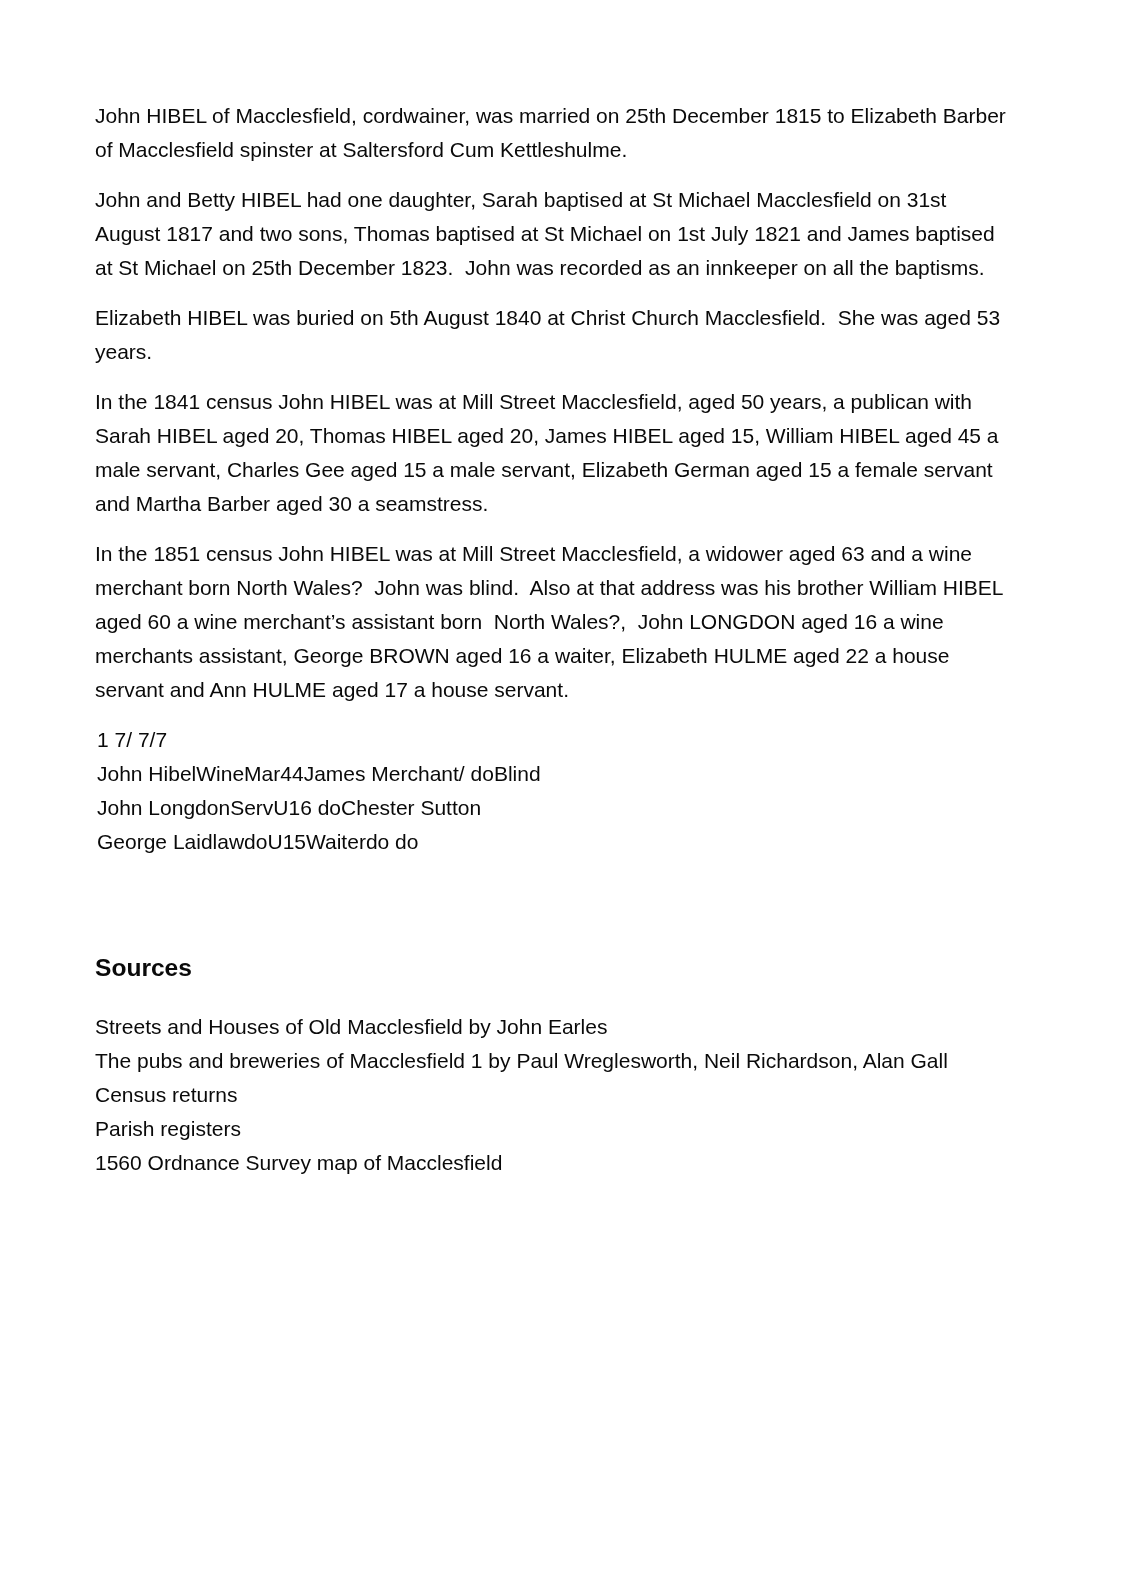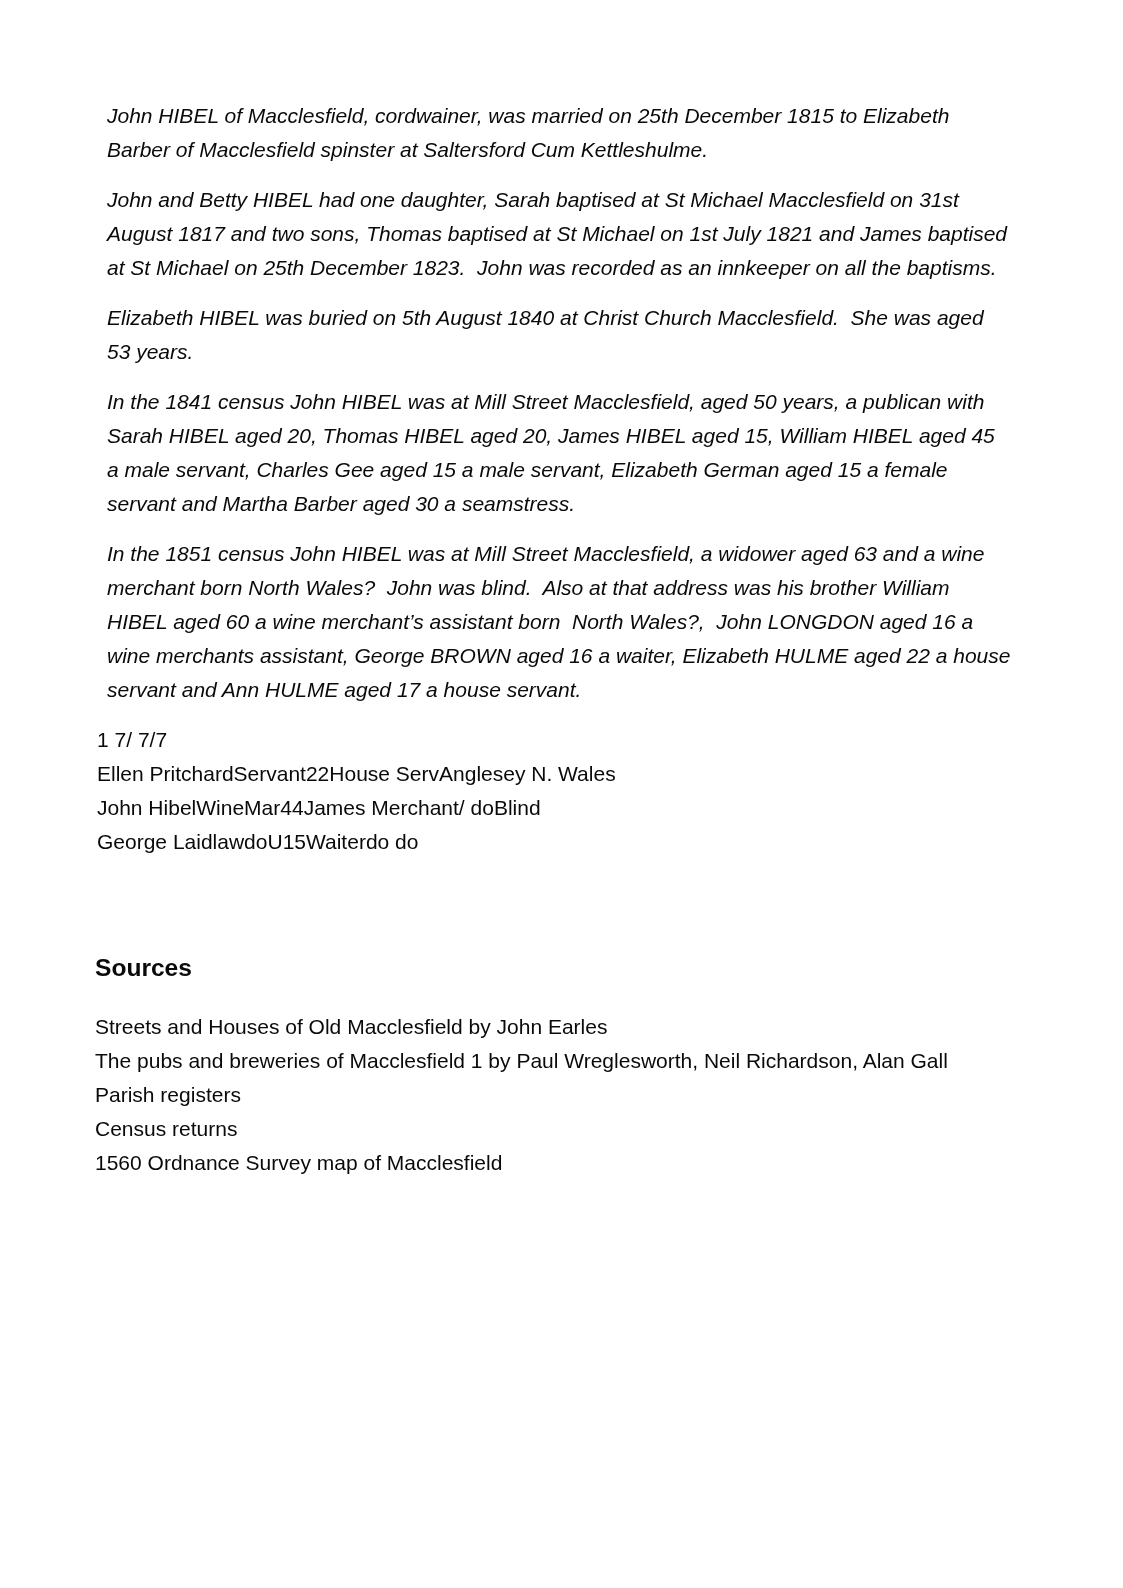--- a/index.html
+++ b/index.html
@@ -6,21 +6,21 @@
   .page{
     position:relative;
     width:1123px;height:1588px;
     box-sizing:border-box;
     padding:99px 112px 0 95px;
     background:#ffffff;
     font-family:"Liberation Sans",sans-serif;
     font-size:21px;line-height:34px;color:#0a0a0a;
     overflow:hidden;
   }
-  p.body-par{margin:0 0 16px 12px;white-space:pre-wrap;font-style:italic;}
+  p.body-par{margin:0 0 16px 0;white-space:pre-wrap;}
   
   figure.census{
     margin:7px 0 26px 2px;
     width:900px;height:202px;
     position:relative;overflow:hidden;
     background:
       repeating-linear-gradient(0deg, rgba(40,40,40,0.05) 0 1px, transparent 1px 13px),
       repeating-linear-gradient(90deg, rgba(60,60,60,0.03) 0 1px, transparent 1px 6px),
       repeating-linear-gradient(0deg, rgba(90,90,90,0.04) 0 2px, transparent 2px 5px),
       linear-gradient(#eb" ;
@@ -103,32 +103,32 @@
   <p class="body-par">In the 1841 census John HIBEL was at Mill Street Macclesfield, aged 50 years, a publican with Sarah HIBEL aged 20, Thomas HIBEL aged 20, James HIBEL aged 15, William HIBEL aged 45 a male servant, Charles Gee aged 15 a male servant, Elizabeth German aged 15 a female servant and Martha Barber aged 30 a seamstress.</p>
 
   <p class="body-par">In the 1851 census John HIBEL was at Mill Street Macclesfield, a widower aged 63 and a wine merchant born North Wales?  John was blind.  Also at that address was his brother William HIBEL aged 60 a wine merchant’s assistant born  North Wales?,  John LONGDON aged 16 a wine merchants assistant, George BROWN aged 16 a waiter, Elizabeth HULME aged 22 a house servant and Ann HULME aged 17 a house servant.</p>
 
   <figure class="census">
     <span class="frag" style="left:8px;">1</span>
     <span class="frag" style="left:210px;">7/</span>
     <span class="frag" style="left:450px;">7/7</span>
     <div class="topline"></div>
     <div class="rows">
-        <div class="c-row"><span class="cell cell-name">Ellen Pritchard</span><span class="cell cell-relation">Servant</span><span class="cell cell-condition"></span><span class="cell cell-age_m"></span><span class="cell cell-age_f">22</span><span class="cell cell-occupation">House Serv</span><span class="cell cell-birthplace">Anglesey N. Wales</span><span class="cell cell-note"></span></div>
         <div class="c-row"><span class="cell cell-name">John  Hibel</span><span class="cell cell-relation">Wine</span><span class="cell cell-condition">Mar</span><span class="cell cell-age_m">44</span><span class="cell cell-age_f"></span><span class="cell cell-occupation">James Merchant</span><span class="cell cell-birthplace">/        do</span><span class="cell cell-note">Blind</span></div>
+        <div class="c-row"><span class="cell cell-name">John   Longdon</span><span class="cell cell-relation">Serv</span><span class="cell cell-condition">U</span><span class="cell cell-age_m">16</span><span class="cell cell-age_f"></span><span class="cell cell-occupation">            do</span><span class="cell cell-birthplace">Chester  Sutton</span><span class="cell cell-note"></span></div>
         <div class="c-row"><span class="cell cell-name">George Laidlaw</span><span class="cell cell-relation">do</span><span class="cell cell-condition">U</span><span class="cell cell-age_m">15</span><span class="cell cell-age_f"></span><span class="cell cell-occupation">Waiter</span><span class="cell cell-birthplace">do       do</span><span class="cell cell-note"></span></div>
       </div>
     <div class="stroke s1"></div>
     <div class="stroke s2"></div>
     <div class="curve"></div>
   </figure>
 
 
   <h3 class="sources-h">Sources</h3>
 
   <div class="src">Streets and Houses of Old Macclesfield by John Earles</div>
   <div class="src">The pubs and breweries of Macclesfield 1 by Paul Wreglesworth, Neil Richardson, Alan Gall</div>
+  <div class="src">Census returns</div>
   <div class="src">Parish registers</div>
-  <div class="src">Census returns</div>
   <div class="src">1560 Ordnance Survey map of Macclesfield</div>
 
 
 </div>
 
 </body></html>

